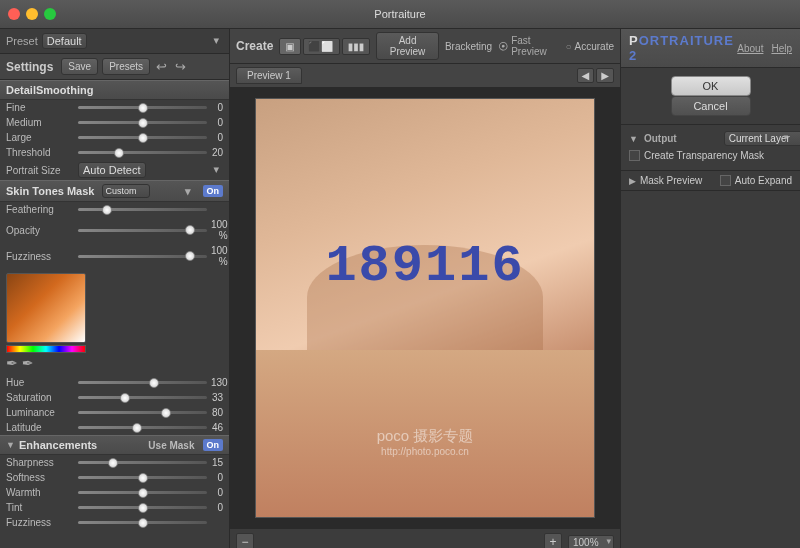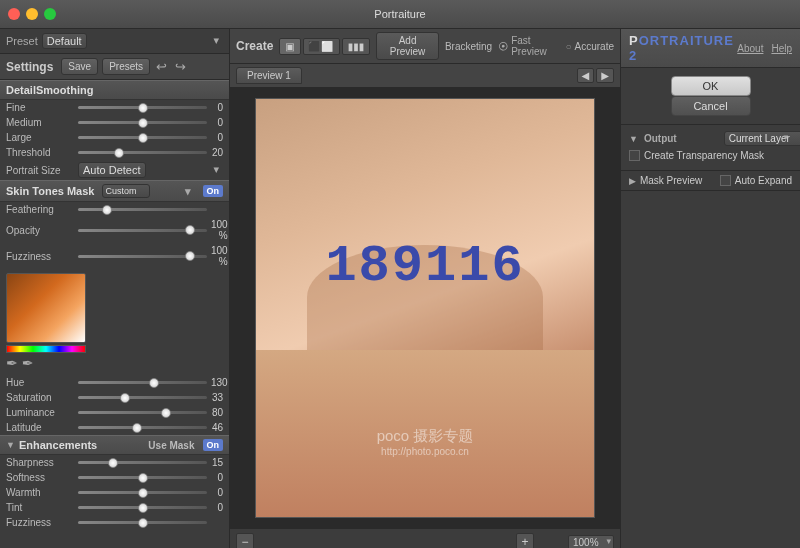--- a/index.html
+++ b/index.html
@@ -379,21 +379,20 @@
       font-size: 12px;
       width: 18px;
       height: 18px;
       cursor: pointer;
       display: flex;
       align-items: center;
       justify-content: center;
     }
     .zoom-select-wrapper {
       position: relative;
-      margin-left: 28px;
     }
     .zoom-select {
       background: #555;
       border: 1px solid #333;
       border-radius: 2px;
       color: #ccc;
       font-size: 10px;
       padding: 1px 14px 1px 4px;
       appearance: none;
       -webkit-appearance: none;

